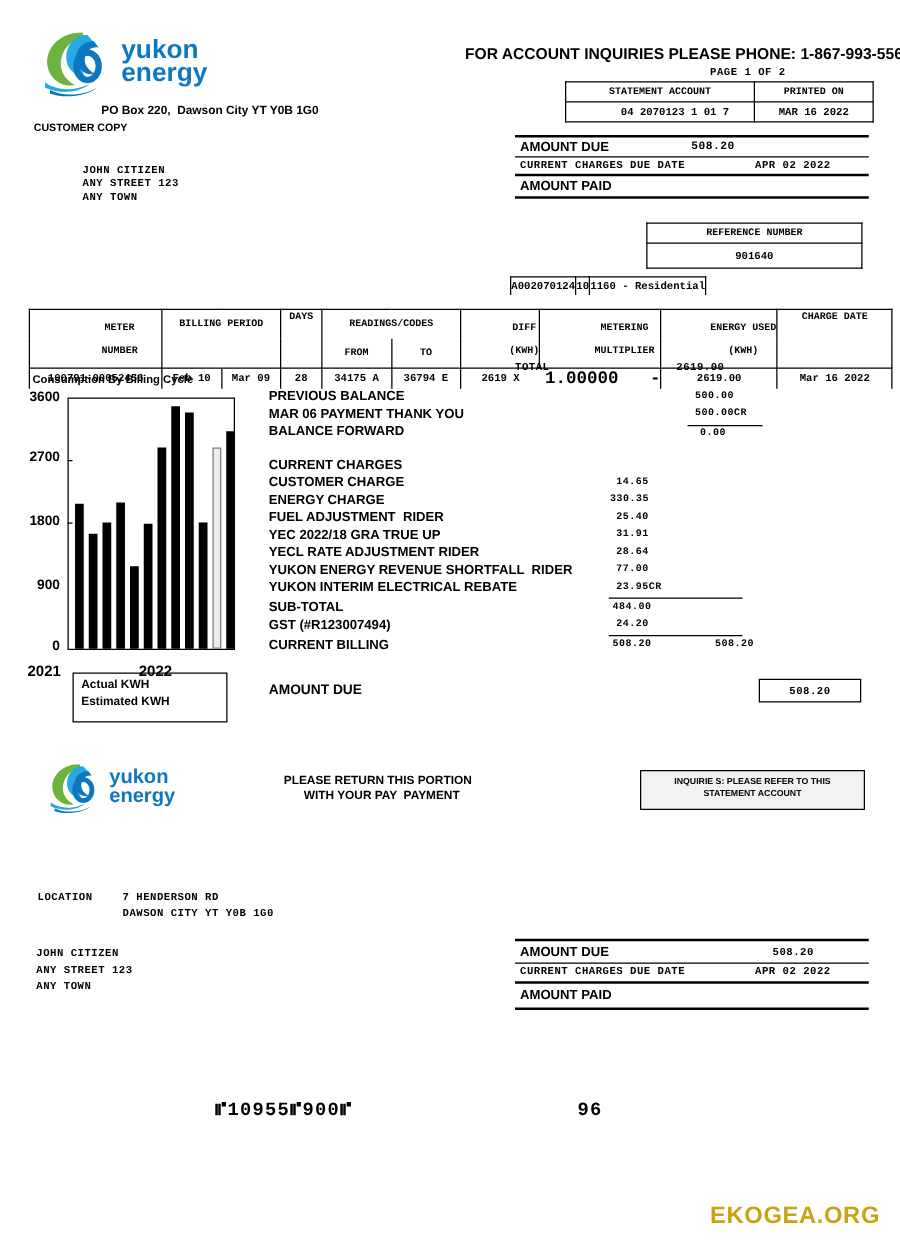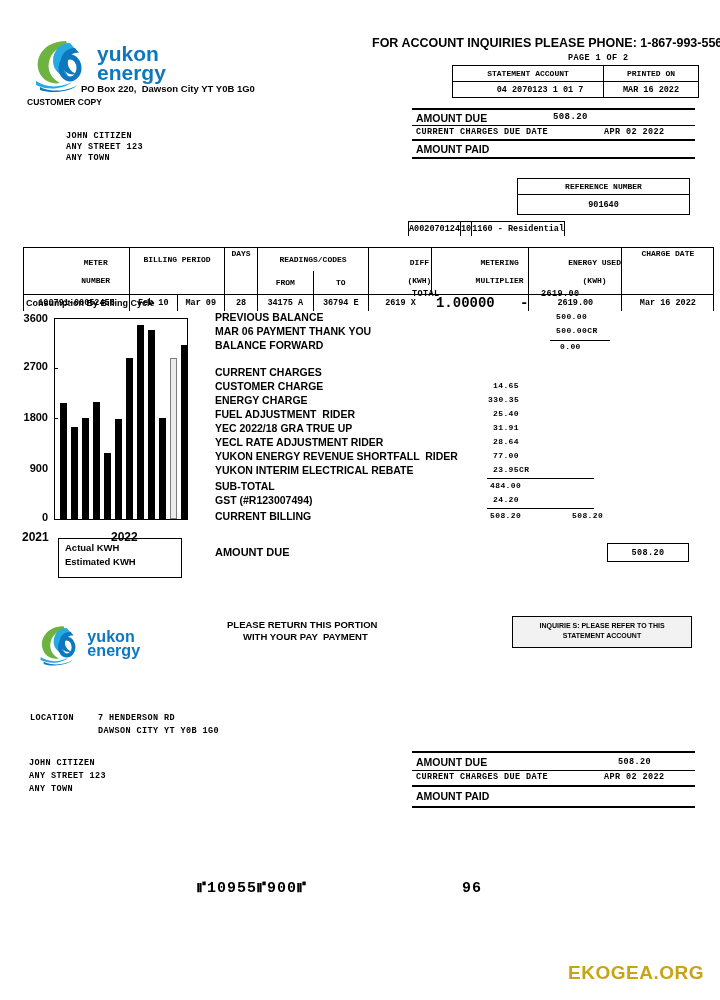--- a/index.html
+++ b/index.html
@@ -3,21 +3,21 @@
 <meta charset="utf-8">
 <style>
   html,body{margin:0;padding:0;background:#ffffff;}
   body{width:720px;height:1000px;position:relative;font-family:"Liberation Sans",sans-serif;color:#000;overflow:hidden;}
   .page{position:absolute;left:0;top:0;width:720px;height:1000px;background:#fff;}
 
   .mono{font-family:"Liberation Mono",monospace;font-weight:bold;letter-spacing:.4px;}
   .sans{font-family:"Liberation Sans",sans-serif;font-weight:bold;}
 
   
-  .logo{position:absolute;margin-top:15px;}
+  .logo{position:absolute;}
   .logo svg{display:block;}
 
   
   .t{position:absolute;white-space:pre;}
 
   
   .tbl{position:absolute;border-collapse:collapse;}
   .tbl td,.tbl th{border:1px solid #000;padding:0;text-align:center;
        font-family:"Liberation Mono",monospace;font-weight:bold;white-space:pre;}
 
@@ -278,18 +278,18 @@
   <div class="rule2" style="left:412px;top:751px;width:283px;"></div>
   <div class="t sans" style="left:416px;top:756px;font-size:10.5px;">AMOUNT DUE</div>
   <div class="t mono" style="left:618px;top:757px;font-size:8.5px;">508.20</div>
   <div class="rule" style="left:412px;top:770px;width:283px;"></div>
   <div class="t mono" style="left:416px;top:772px;font-size:8.5px;">CURRENT CHARGES DUE DATE</div>
   <div class="t mono" style="left:604px;top:772px;font-size:8.5px;">APR 02 2022</div>
   <div class="rule2" style="left:412px;top:785px;width:283px;"></div>
   <div class="t sans" style="left:416px;top:790px;font-size:10.5px;">AMOUNT PAID</div>
   <div class="rule2" style="left:412px;top:806px;width:283px;"></div>
 
-  <div class="t micr" style="left:172px;top:880px;margin-left:25px;">⑈10955⑈900⑈</div>
+  <div class="t micr" style="left:172px;top:880px;">⑈10955⑈900⑈</div>
   <div class="t micr" style="left:462px;top:880px;">96</div>
 
   <div class="wm">EKOGEA.ORG</div>
 
 </div>
 
 </body></html>

